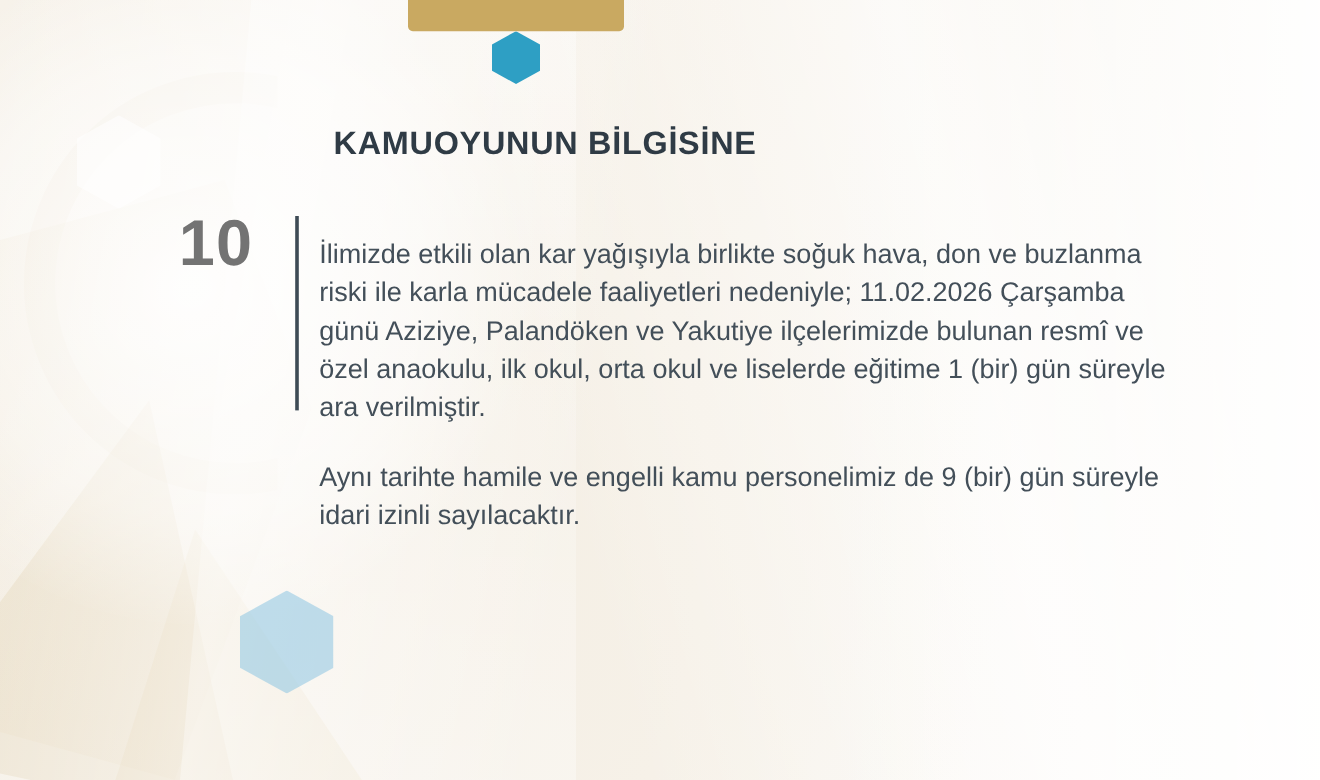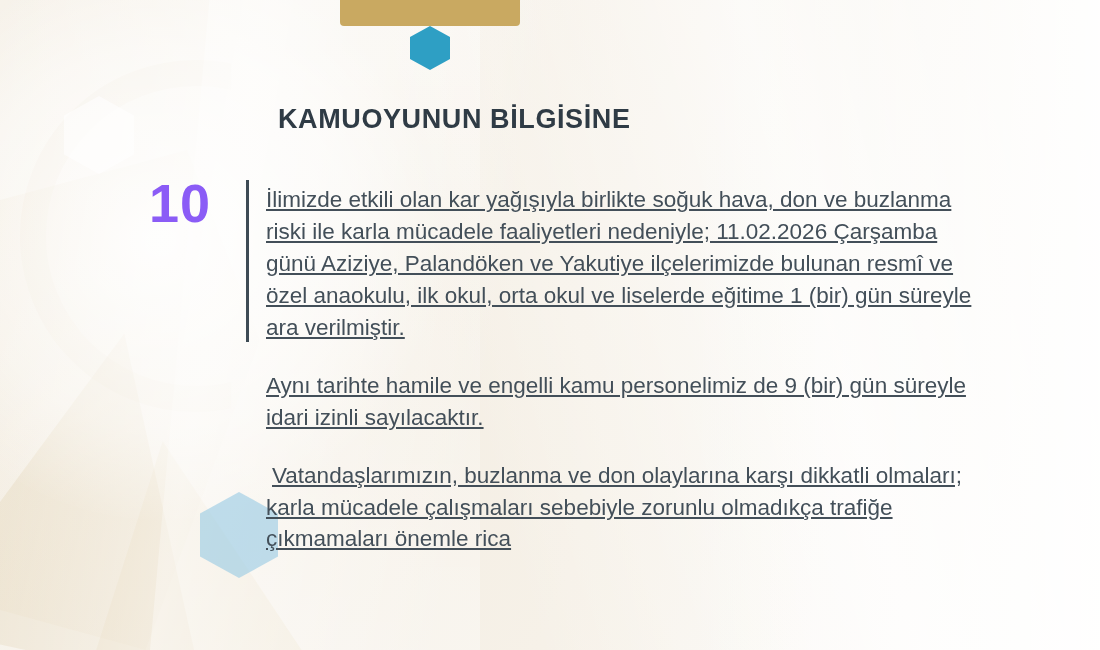--- a/index.html
+++ b/index.html
@@ -145,21 +145,21 @@
     top: 176px;
     width: 104px;
     text-align: center;
     color: #b99a57;
   }
   .date-day {
     font-size: 54px;
     font-weight: bold;
     line-height: 1;
     letter-spacing: 1px;
-    color: #8b5cf6;
+    color: #737373;
   }
   .date-month {
     margin-top: 6px;
     font-size: 24px;
     font-weight: bold;
     letter-spacing: 1px;
     color: #a88c4e;
   }
   .date-rule {
     position: absolute;
@@ -184,22 +184,21 @@
   .body {
     position: absolute;
     left: 266px;
     top: 184px;
     width: 716px;
     color: #434f59;
     font-size: 22.5px;
     line-height: 1.42;
   }
   .body p {
-    margin: 0 0 26px 0;
-    text-decoration: underline;
+    margin: 12px 0 26px 0;
   }
   .body p:last-child {
     margin-bottom: 0;
   }
   .para-indent {
     text-indent: 6px;
   }
 </style>
 </head>
 <body>
@@ -224,16 +223,15 @@
   <div class="date-block">
     <div class="date-day">10</div>
   </div>
   <div class="date-rule"></div>
 
   <div class="headline">KAMUOYUNUN BİLGİSİNE</div>
 
   <div class="body">
     <p>İlimizde etkili olan kar yağışıyla birlikte soğuk hava, don ve buzlanma riski ile karla mücadele faaliyetleri nedeniyle; 11.02.2026 Çarşamba günü Aziziye, Palandöken ve Yakutiye ilçelerimizde bulunan resmî ve özel anaokulu, ilk okul, orta okul ve liselerde eğitime 1 (bir) gün süreyle ara verilmiştir.</p>
     <p>Aynı tarihte hamile ve engelli kamu personelimiz de 9 (bir) gün süreyle idari izinli sayılacaktır.</p>
-    <p class="para-indent"> Vatandaşlarımızın, buzlanma ve don olaylarına karşı dikkatli olmaları; karla mücadele çalışmaları sebebiyle zorunlu olmadıkça trafiğe çıkmamaları önemle rica</p>
   </div>
 
 </div>
 
 </body></html>

